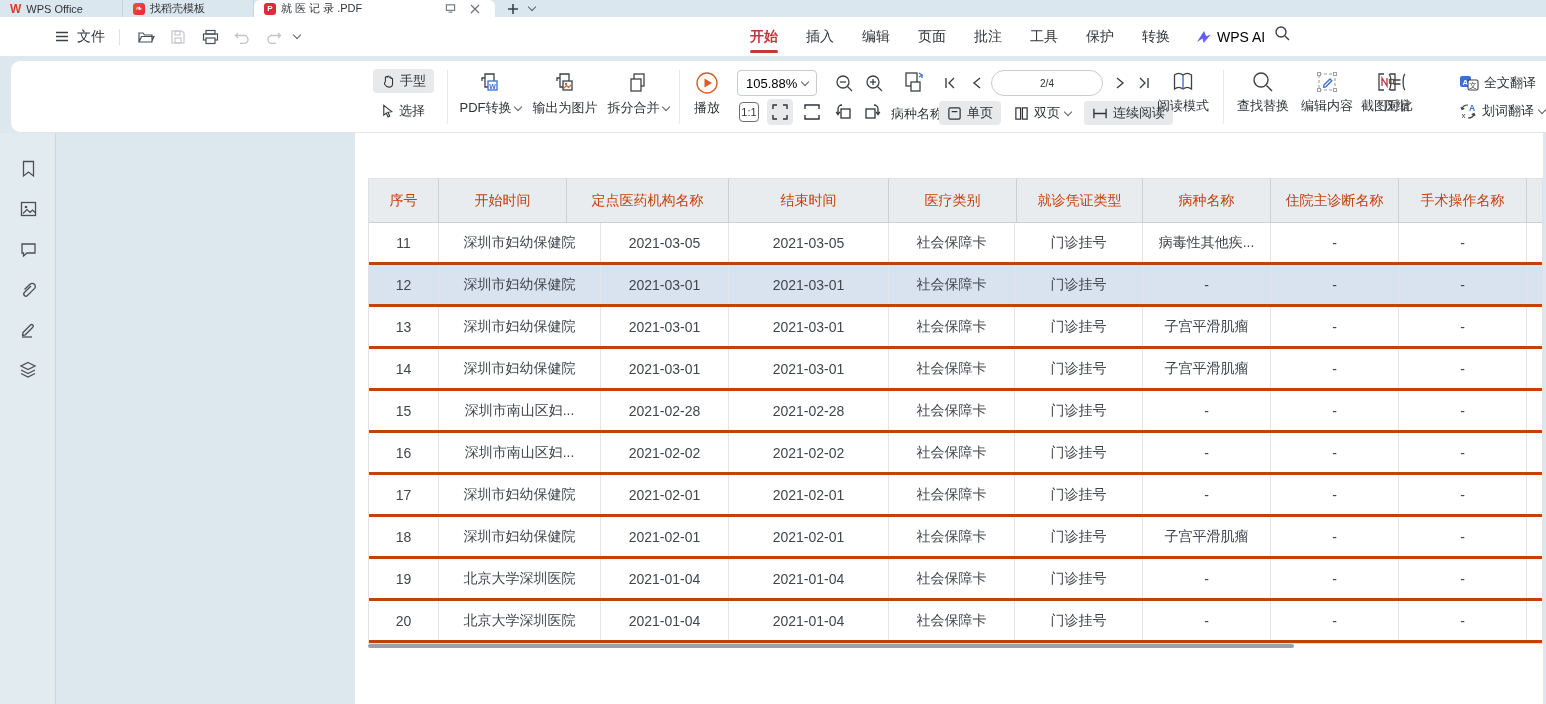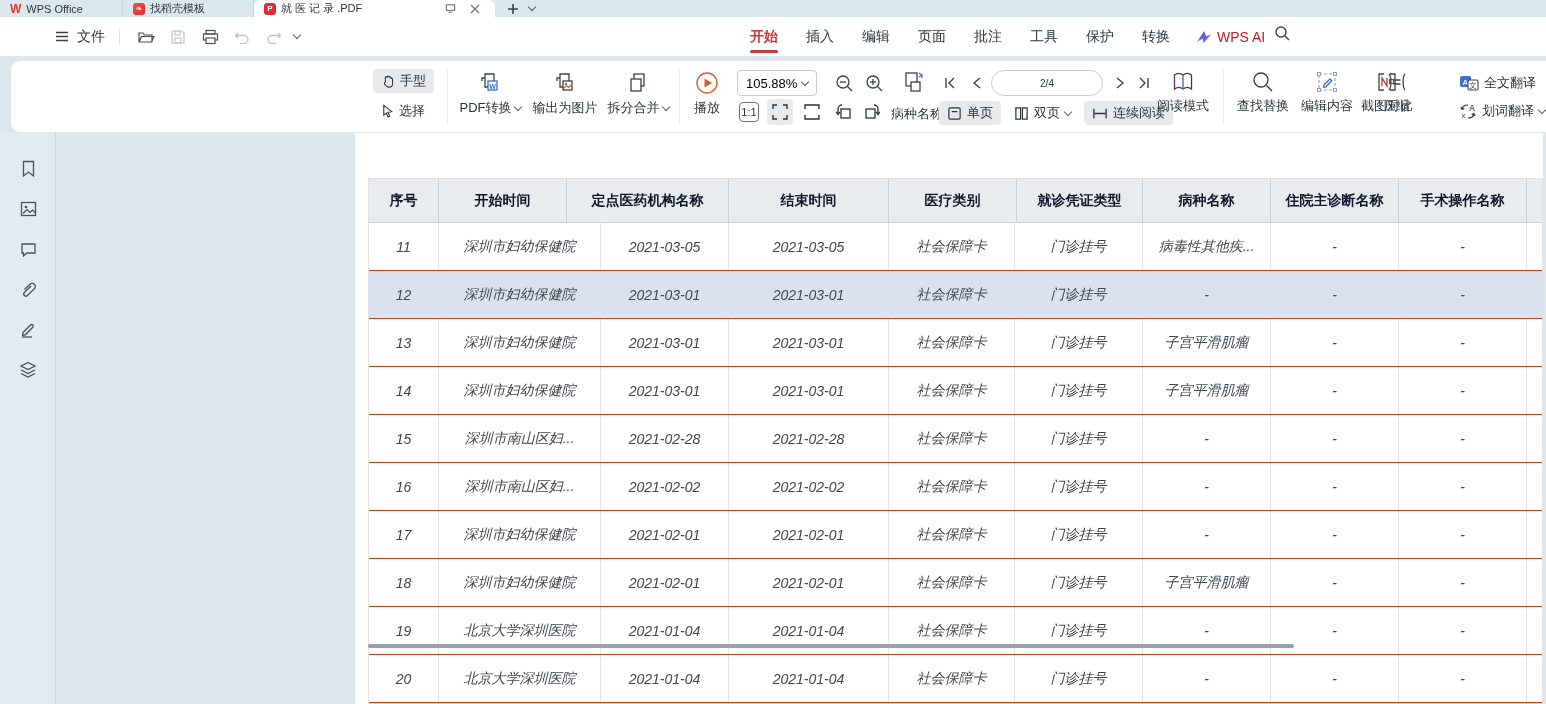--- a/index.html
+++ b/index.html
@@ -25,21 +25,21 @@
 
   
   .menubar { position:absolute; left:0; top:17px; width:100%; height:39px; background:#ffffff; }
   .filegrp { position:absolute; left:55px; top:0; height:100%; display:flex; align-items:center; gap:8px; font-size:14px; color:#2e3338; }
   .mdiv { width:1px; height:16px; background:#dfe2e5; margin:0 6px; }
   .qbtn { display:flex; align-items:center; justify-content:center; width:24px; height:24px; }
   .menus { position:absolute; left:736px; top:0; height:100%; display:flex; align-items:center; }
   .mitem { font-size:14px; color:#2e3338; padding:0 14px; height:100%; display:flex; align-items:center; position:relative; }
   .mitem.active { color:#c5373d; font-weight:700; }
   .mitem.active:after { content:""; position:absolute; left:14px; right:14px; bottom:3px; height:3px; background:#c5373d; border-radius:2px; }
-  .aibox { display:flex; align-items:center; gap:5px; font-size:14px; color:#b91c1c; padding:0 12px; }
+  .aibox { display:flex; align-items:center; gap:5px; font-size:14px; color:#000000; padding:0 12px; }
   .msearch { position:absolute; left:1274px; top:8px; }
 
   
   .toolbar { position:absolute; left:10px; top:60px; width:1536px; height:73px; background:#fff;
              border:1px solid #e3e6e9; border-right:none; border-radius:10px 0 0 10px; }
   .pill { display:inline-flex; align-items:center; gap:5px; font-size:13px; color:#2e3338; padding:3px 8px; border-radius:4px; }
   .pill.on { background:#e7e9eb; }
   .tgroup { position:absolute; display:flex; flex-direction:column; align-items:center; gap:3px; font-size:13px; color:#2e3338; }
   .tgroup .lab { display:flex; align-items:center; gap:3px; white-space:nowrap; }
   .vdiv { position:absolute; top:9px; width:1px; height:54px; background:#e7eaec; }
@@ -57,22 +57,22 @@
   
   .main { position:absolute; left:0; top:133px; width:1546px; height:571px; background:#dce8ee; }
   .rail { position:absolute; left:0; top:0; width:56px; height:100%; background:#e2ebf0; border-right:1px solid #ccd8de; }
   .rail .ric { position:absolute; left:18px; width:20px; height:20px; display:flex; align-items:center; justify-content:center; }
   .panel { position:absolute; left:57px; top:0; width:298px; height:100%; background:#dde8ee; }
   .page { position:absolute; left:355px; top:0; width:1188px; height:100%; background:#ffffff; }
 
   
   .dtable { position:absolute; left:13px; top:45px; width:1175px; border:1px solid #dfe2e5; font-size:14px; }
   .thead { display:flex; height:44px; background:#e9eceF; border-bottom:1px solid #ccd1d6; }
-  .thead .tcell { font-weight:700; color:#0f172a; border-right:1px solid #ccd1d6; }
-  .trow { display:flex; height:48px; border-bottom:1px solid #c2410c; background:#fff;font-style:italic; }
+  .thead .tcell { font-weight:400; color:#c2410c; border-right:1px solid #ccd1d6; }
+  .trow { display:flex; height:42px; border-bottom:3px solid #c2410c; background:#fff; }
   .trow.hl { background:#d8e3ef; }
   .trow .tcell { color:#41464d; border-right:1px solid #e3e6e9; }
   .tcell { display:flex; align-items:center; justify-content:center; text-align:center; overflow:hidden; white-space:nowrap; }
   .c0{width:70px}.c1{width:162px}.c2{width:128px}.c3{width:160px}.c4{width:126px}
   .c5{width:128px}.c6{width:128px}.c7{width:128px}.c8{width:128px}
   .csliver{flex:1; border-right:none !important;}
   .hthumb { position:absolute; left:13px; top:511px; width:926px; height:4px; background:#9aa1a7; border-radius:2px; }
 
   svg { display:block; }
 </style>

